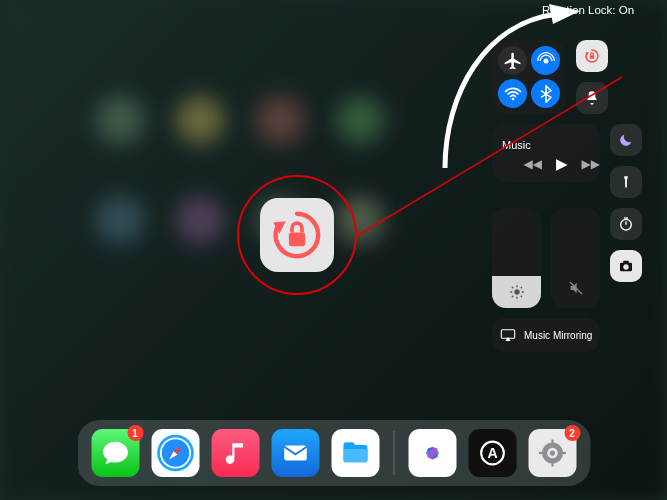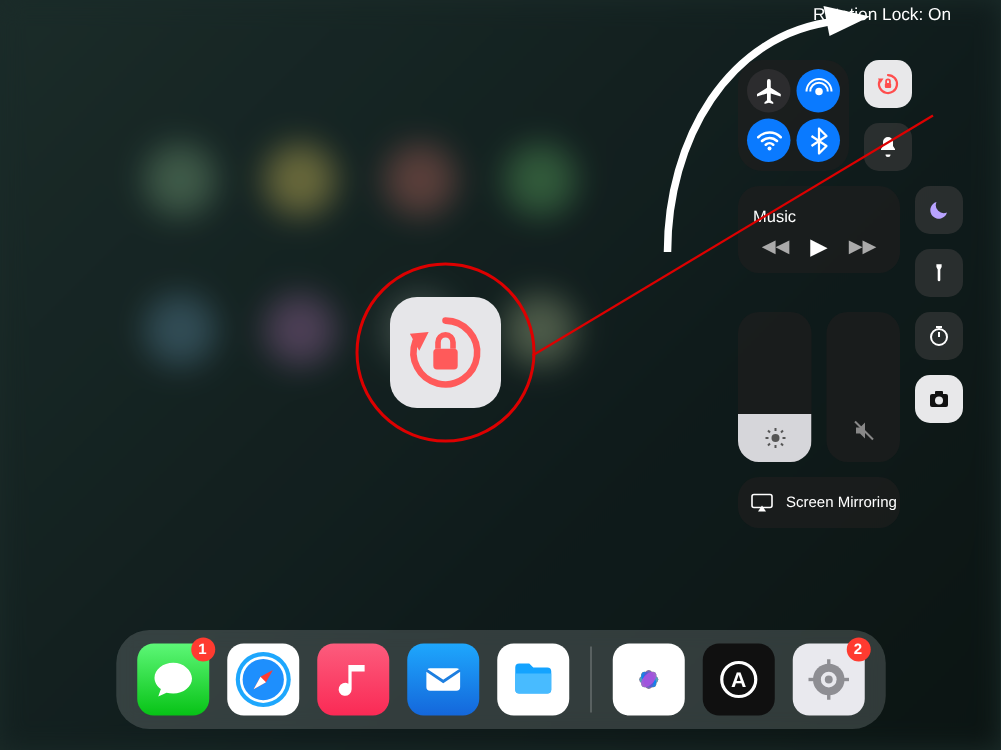--- a/index.html
+++ b/index.html
@@ -42,21 +42,21 @@
     display: flex; align-items: center; justify-content: center;
     color: #fff; font-size: 14px;
   }
   .dark { background: #2c2c2e; }
   .blue { background: #0a7aff; }
   .small-col { display: flex; flex-direction: column; gap: 10px; }
   .small { width: 32px; height: 32px; border-radius: 10px; background: rgba(60,60,60,0.6);
     display:flex; align-items:center; justify-content:center; color:#fff; }
   .small.active { background: #e8e8ea; color: #ff4d4d; }
 
-  .music { width: 108px; height: 58px; flex-direction: column; gap:4px; color:#fff; }
+  .music { width: 108px; height: 58px; flex-direction: column; gap:4px; color:#fff;align-items:flex-end; }
   .music-title { font-size: 11px; align-self: flex-start; margin-left:10px; margin-top:6px;}
   .controls { display:flex; gap:14px; align-items:center; font-size:12px; color:#aaa; }
   .controls .play { color:#fff; font-size:15px; }
 
   .slider { width: 49px; height: 100px; border-radius: 14px; background: rgba(30,30,30,0.70);
     position:relative; overflow:hidden; display:flex; align-items:flex-end; }
   .slider-fill { width:100%; background: rgba(235,235,240,0.9); display:flex; align-items:center; justify-content:center; }
   .slider .ic { position:absolute; left:0; right:0; bottom:8px; text-align:center; }
 
   .mirror { width: 108px; height: 34px; justify-content:flex-start; padding-left:8px; gap:8px; color:#fff; font-size:10px; }
@@ -229,21 +229,21 @@
           </svg>
       </div>
     </div>
   </div>
 
   <div class="tile mirror">
     <svg width="16" height="14" viewBox="0 0 24 20">
         <rect x="2" y="2" width="20" height="13" rx="2" stroke="#fff" stroke-width="1.6" fill="none"></rect>
         <polygon points="12,13 8,19 16,19" fill="#fff"></polygon>
       </svg>
-    <span style="line-height:1.1">Screen Mirroring</span>
+    <span style="line-height:1.1">Music Mirroring</span>
   </div>
 </div>
 
 <svg class="callout-line" viewBox="0 0 280 170">
   <line x1="8" y1="162" x2="275" y2="2" stroke="#d00" stroke-width="1.5"></line>
 </svg>
 
 <div class="callout-tile">
   <svg class="icon-lg" viewBox="0 0 48 48">
     <path d="M24 7a17 17 0 1 1-16 11" stroke="#ff5a5a" stroke-width="3.5" fill="none" stroke-linecap="round"></path>

